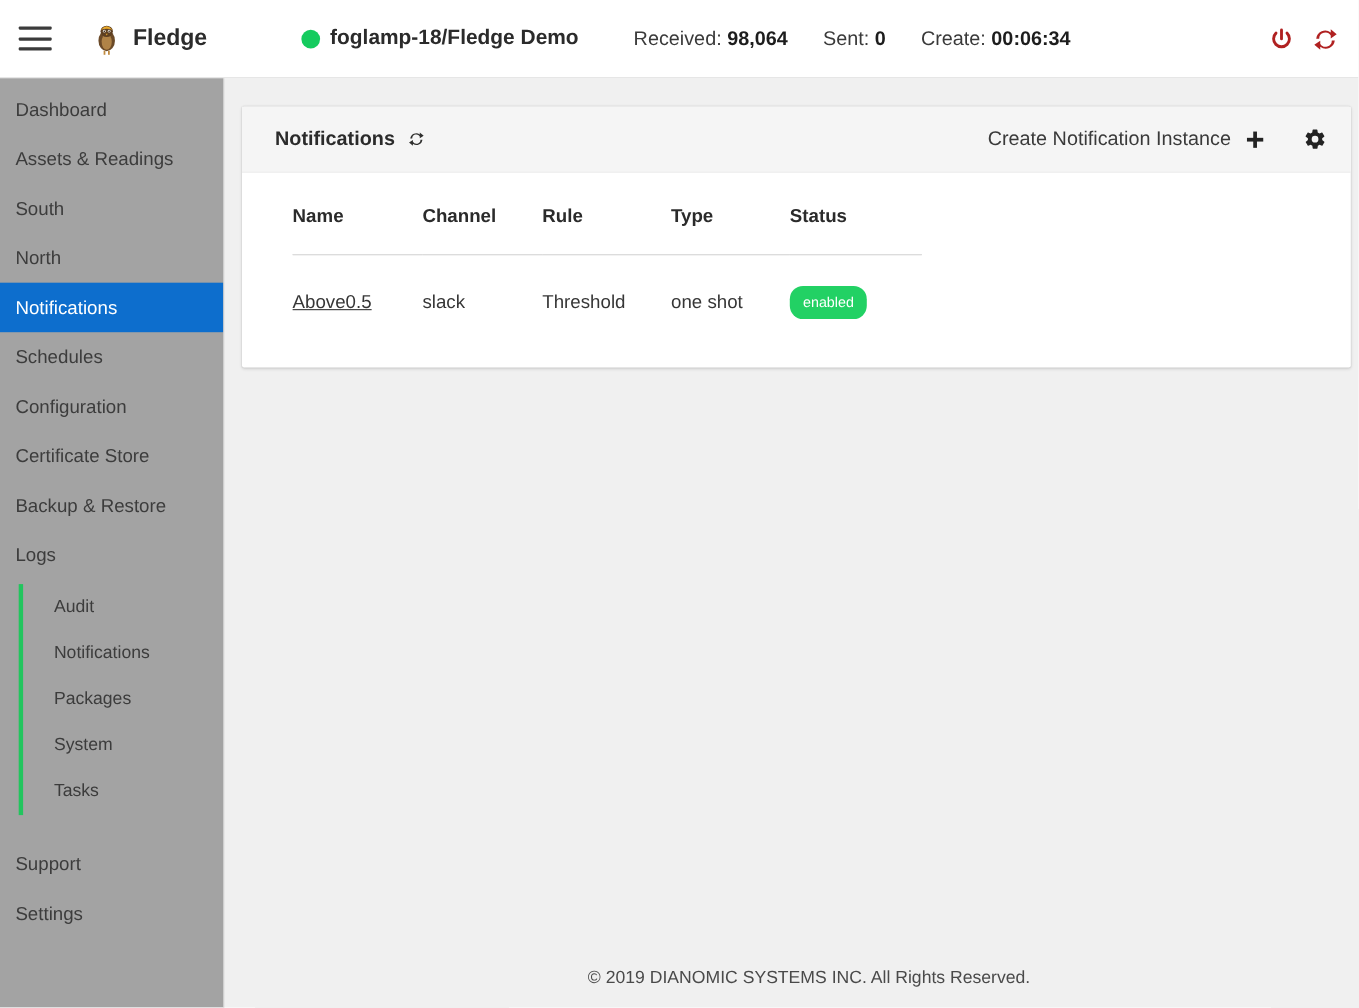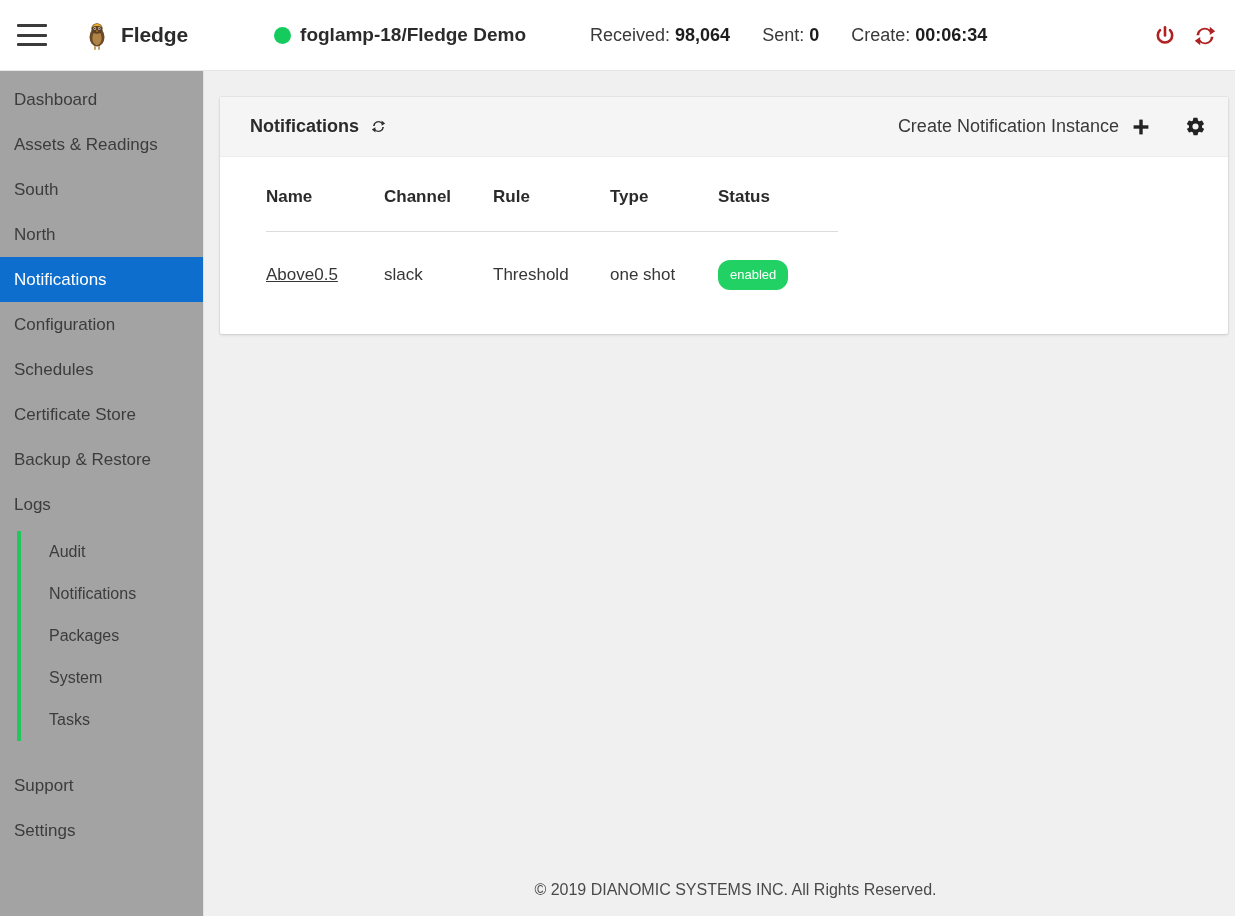--- a/index.html
+++ b/index.html
@@ -35,21 +35,21 @@
   .brand { display: flex; align-items: center; margin-left: 22px; }
   .brand-logo { width: 22px; height: 32px; position: relative; margin-right: 13px; }
   .brand-name {
     font-size: 21px; font-weight: bold; color: #2b2b2b; letter-spacing: -0.1px;
   }
 
   .instance { display: flex; align-items: center; margin-left: 86px; }
   .status-dot { width: 17px; height: 17px; border-radius: 50%; background: #15cb5e; margin-right: 9px; flex: none; }
   .instance-name { font-size: 19px; font-weight: bold; color: #2b2b2b; }
 
-  .stats { display: flex; align-items: center; margin-left: 64px; font-size: 18px; color: #3a3a3a; }
+  .stats { display: flex; align-items: center; margin-left: 50px; font-size: 18px; color: #3a3a3a; }
   .stat { margin-right: 32px; white-space: nowrap; }
   .stat:last-child { margin-right: 0; }
   .stat .lbl { color: #3a3a3a; }
   .stat .val { font-weight: bold; color: #1d1d1d; }
 
   .topbar-actions { position: absolute; right: 10px; top: 0; height: 71px; display: flex; align-items: center; }
   .icon-btn { width: 40px; height: 40px; display: flex; align-items: center; justify-content: center; cursor: pointer; background: none; border: none; padding: 0; }
 
   
   .sidebar {
@@ -214,22 +214,22 @@
       </button>
     </div>
   </div>
 
   <nav class="sidebar">
     <a class="nav-item">Dashboard</a>
     <a class="nav-item">Assets &amp; Readings</a>
     <a class="nav-item">South</a>
     <a class="nav-item">North</a>
     <a class="nav-item active">Notifications</a>
+    <a class="nav-item">Schedules</a>
     <a class="nav-item">Configuration</a>
-    <a class="nav-item">Schedules</a>
     <a class="nav-item">Certificate Store</a>
     <a class="nav-item">Backup &amp; Restore</a>
     <a class="nav-item">Logs</a>
 
     <div class="submenu">
       <a class="subnav-item">Audit</a>
       <a class="subnav-item">Notifications</a>
       <a class="subnav-item">Packages</a>
       <a class="subnav-item">System</a>
       <a class="subnav-item">Tasks</a>

